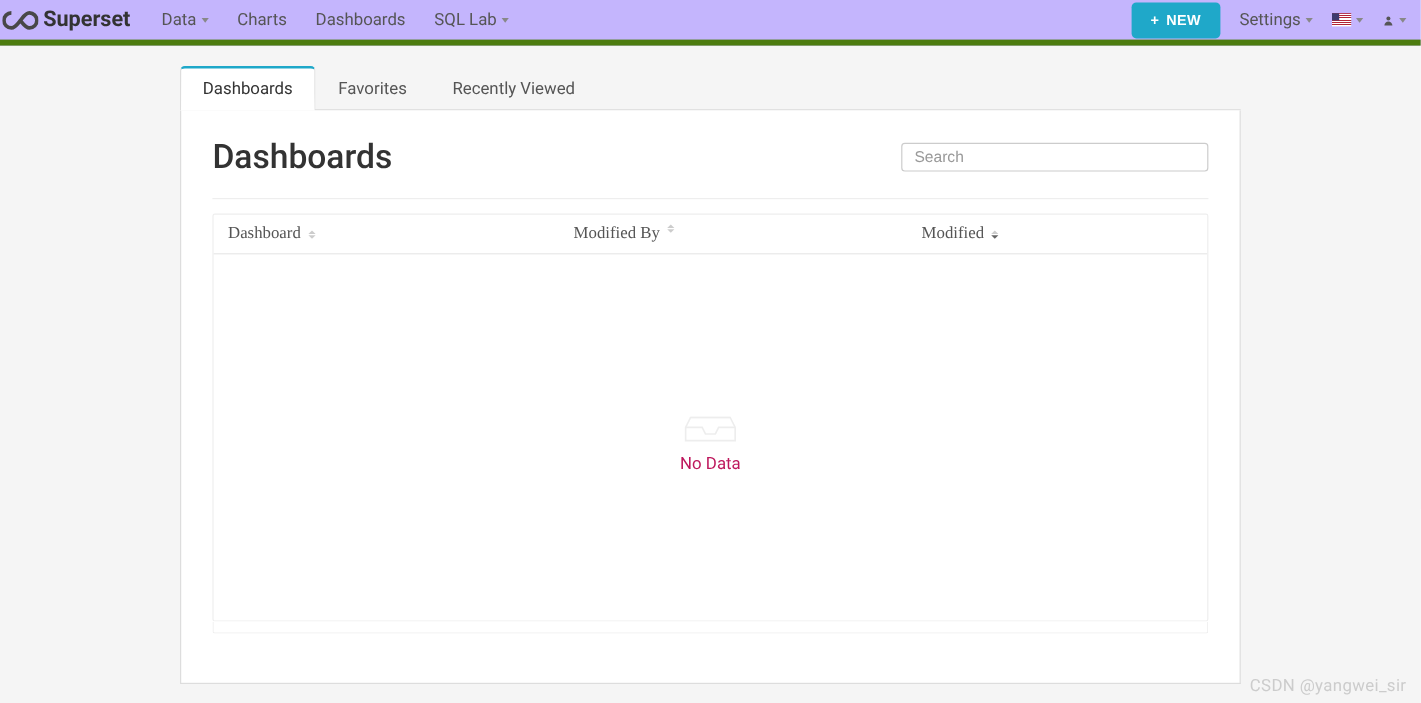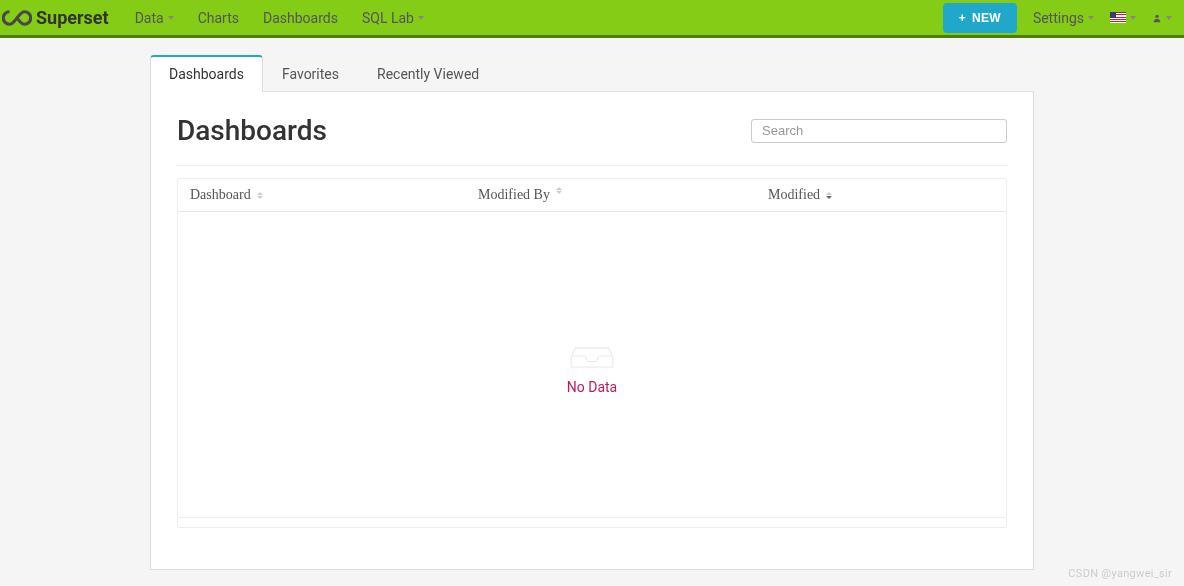--- a/index.html
+++ b/index.html
@@ -8,25 +8,25 @@
       background: #f5f5f5;
       color: #333;
       font-size: 14px;
       width: 1184px;
       height: 586px;
       overflow: hidden;
       position: relative;
     }
     .navbar {
       height: 38px;
-      background: #84cc16;
+      background: #c4b5fd;
       display: flex;
       align-items: center;
       padding: 0 12px 0 2px;
-      border-bottom: 3px solid #4d7c0f;
+      border-bottom: 5px solid #4d7c0f;
     }
     .logo {
       display: flex;
       align-items: center;
       font-weight: 700;
       font-size: 18px;
       color: #333;
       margin-right: 14px;
       padding-left: 0;
     }
@@ -175,21 +175,21 @@
       border:1px solid #eee;
       border-top:none;
       background:#fff;
       border-radius:0 0 2px 2px;
     }
     .watermark {
       position:absolute;
       right:12px;
       bottom:6px;
       color:#ccc;
-      font-size:11px;
+      font-size:14px;
       letter-spacing:0.3px;
       pointer-events:none;
     }
     .user-icon { width:10px; height:10px; }
   </style>
 </head>
 <body>
 
 <div class="navbar">
   <div class="logo">

